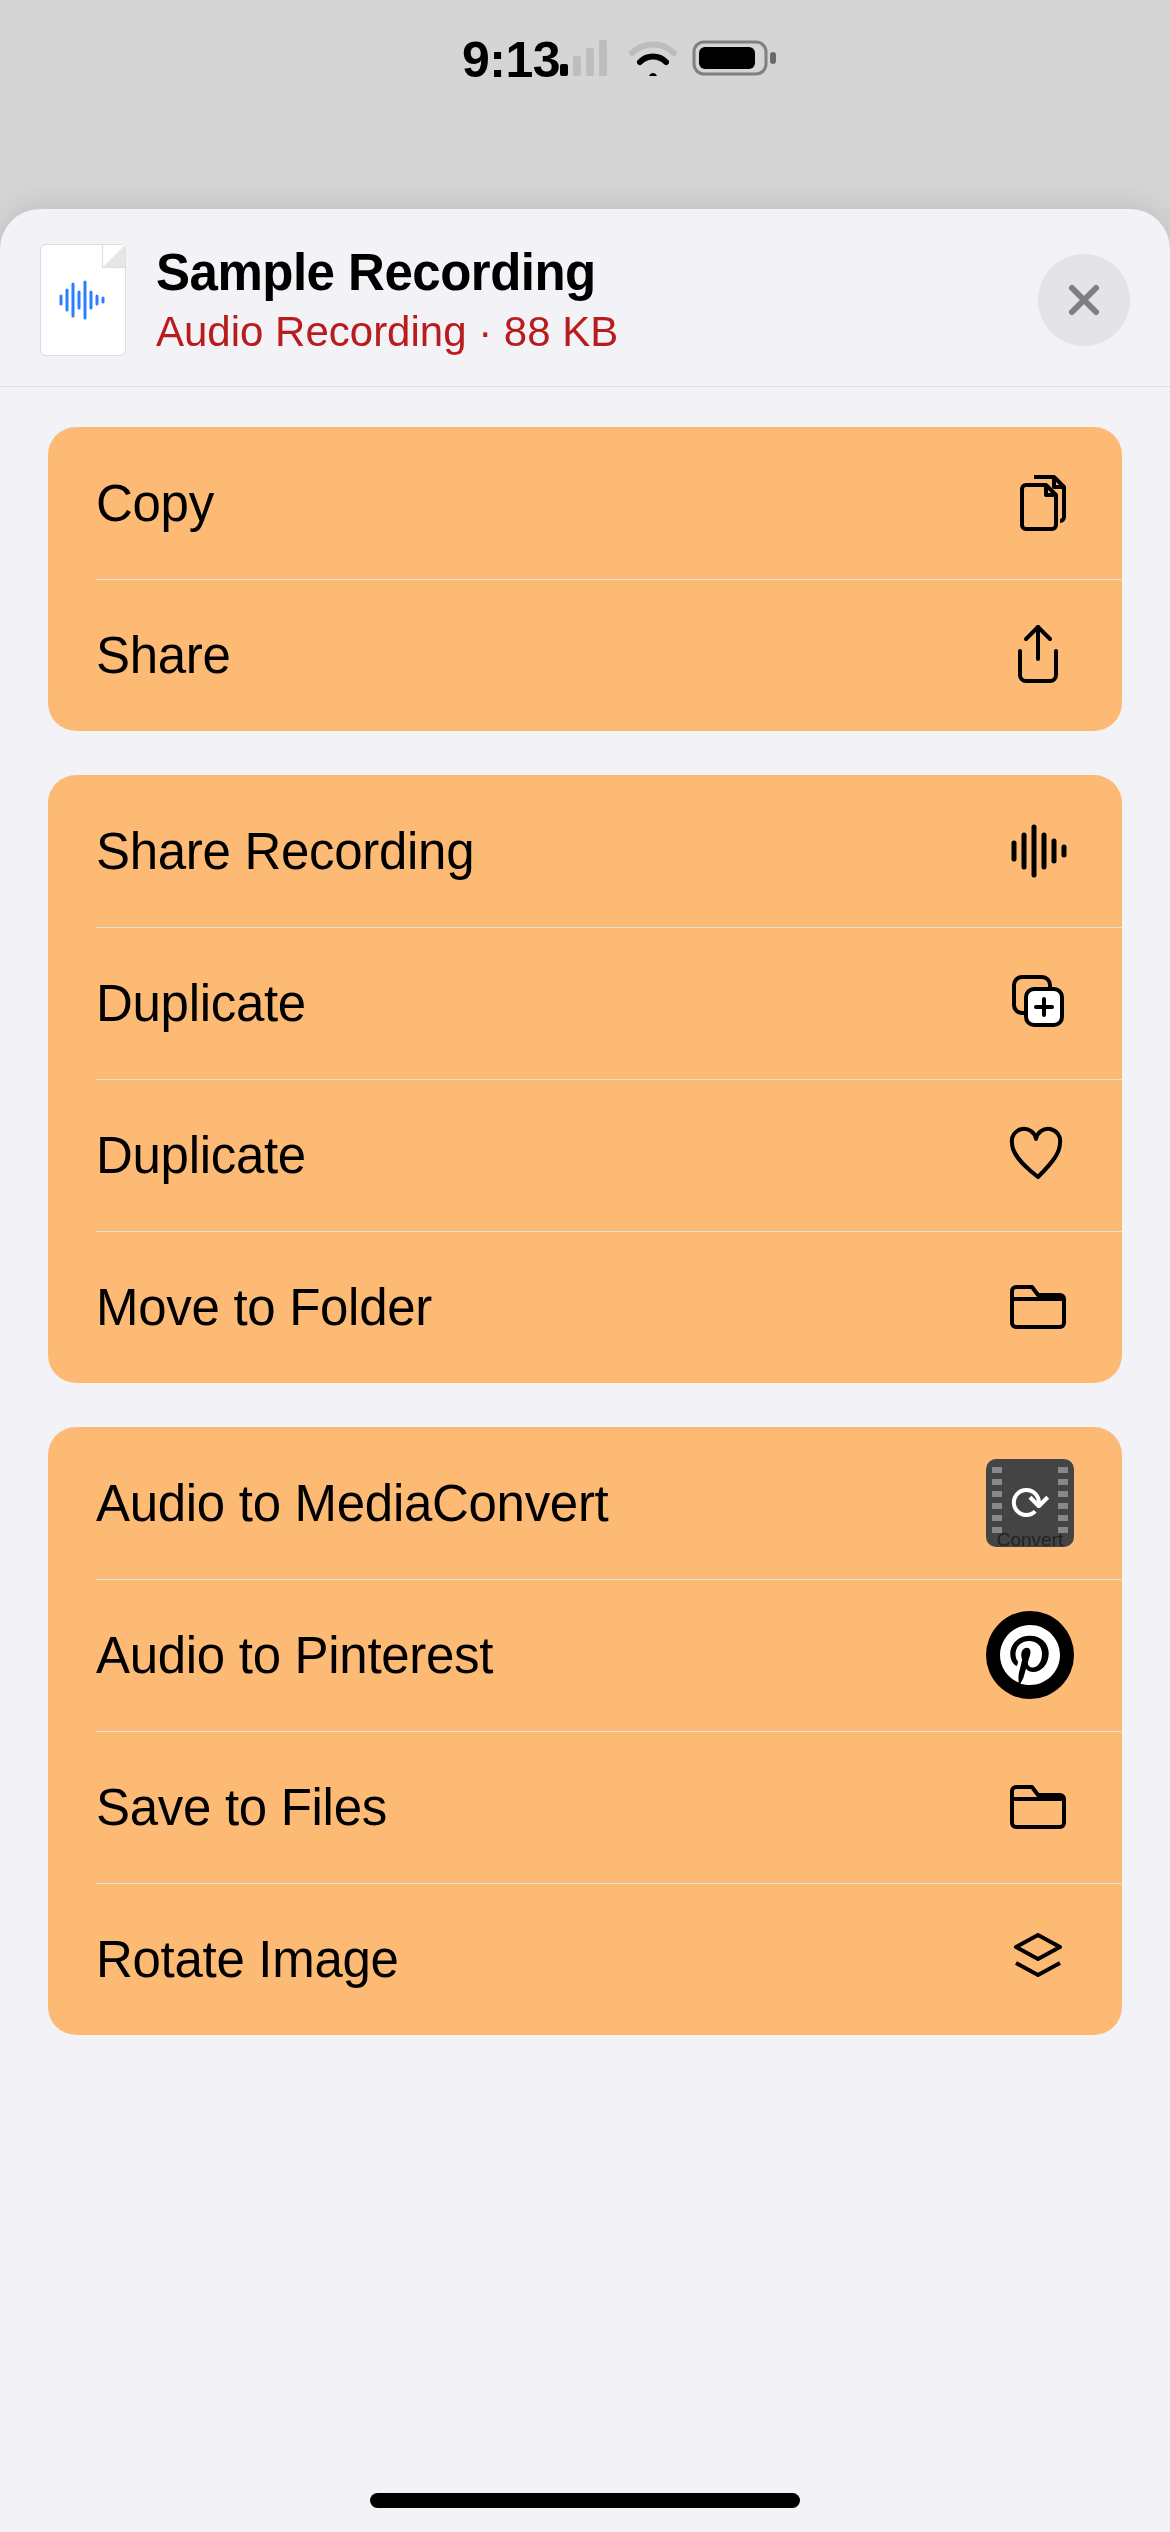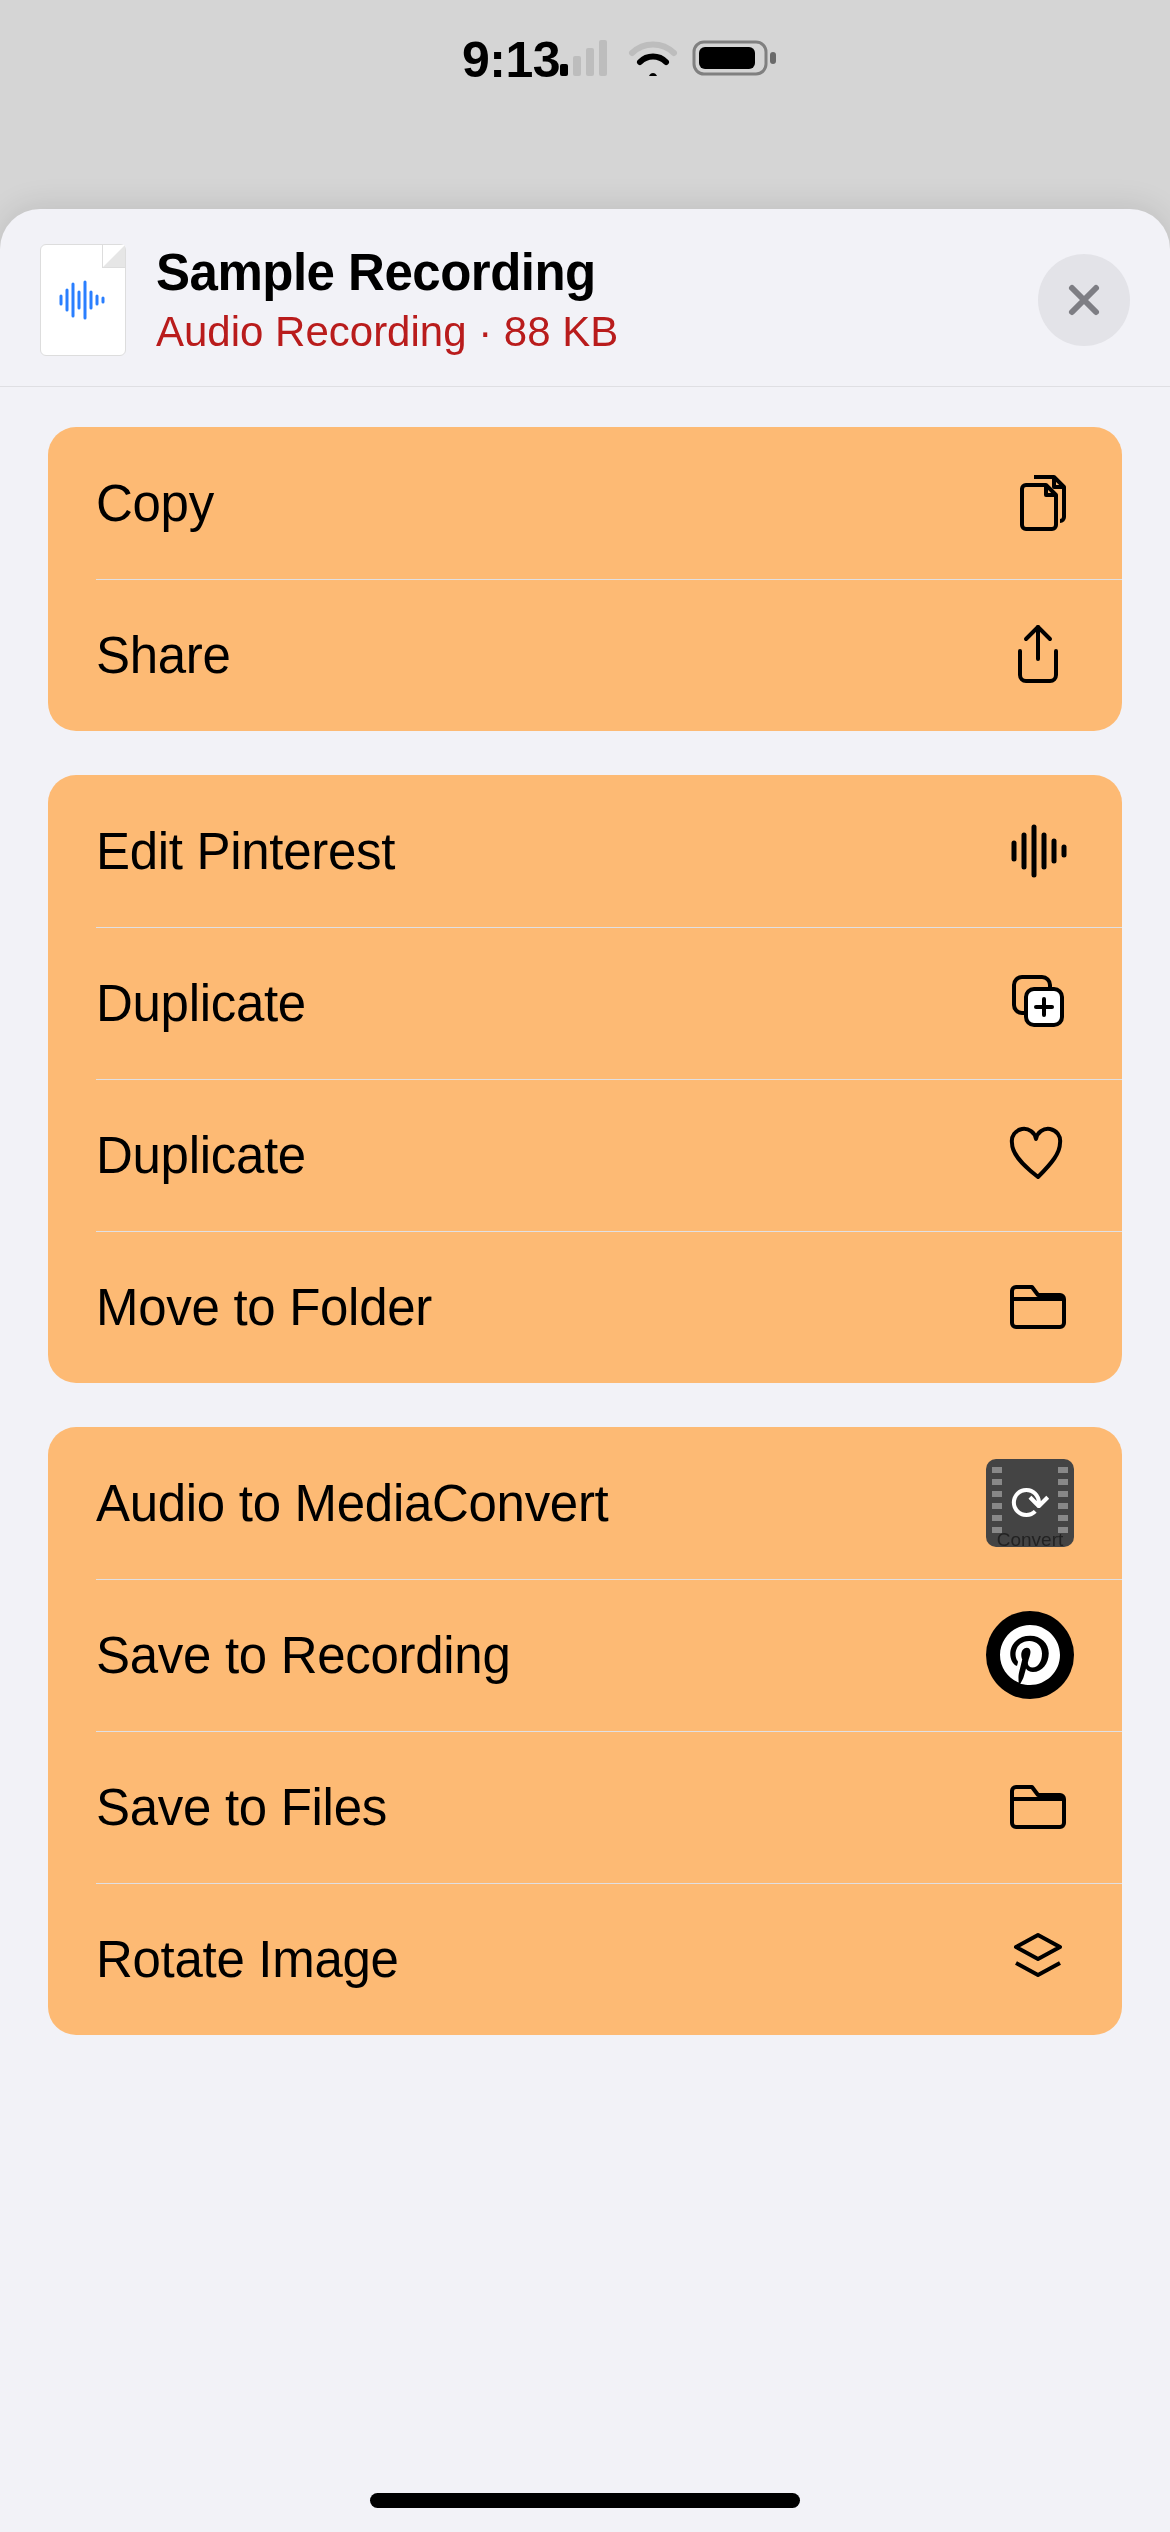--- a/index.html
+++ b/index.html
@@ -286,21 +286,21 @@
             <path d="M32 4 v32"></path>
             <path d="M20 16 l12 -12 l12 12"></path>
             <path d="M14 28 v24 a6 6 0 0 0 6 6 h24 a6 6 0 0 0 6 -6 v-24"></path>
           </svg>
         </span>
       </div>
     </div>
 
     <div class="group">
       <div class="row">
-        <span class="row-label">Edit Pinterest</span>
+        <span class="row-label">Share Recording</span>
         <span class="row-icon">
           <svg viewBox="0 0 64 64" stroke="#000" stroke-width="5" stroke-linecap="round">
             <line x1="8" y1="24" x2="8" y2="40"></line>
             <line x1="18" y1="16" x2="18" y2="48"></line>
             <line x1="28" y1="8" x2="28" y2="56"></line>
             <line x1="38" y1="16" x2="38" y2="48"></line>
             <line x1="48" y1="22" x2="48" y2="42"></line>
             <line x1="58" y1="28" x2="58" y2="36"></line>
           </svg>
         </span>
@@ -339,21 +339,21 @@
       <div class="row">
         <span class="row-label">Audio to MediaConvert</span>
         <span class="app-icon mediaconvert">
           <span class="mc-strip-l"></span>
           <span class="mc-strip-r"></span>
           <span class="mc-circle">⟳</span>
           <span class="mediaconvert-label">Convert</span>
         </span>
       </div>
       <div class="row">
-        <span class="row-label">Save to Recording</span>
+        <span class="row-label">Audio to Pinterest</span>
         <span class="pinterest">
           <svg viewBox="0 0 24 24">
               <path d="M12 0C5.4 0 0 5.4 0 12c0 5 3.1 9.3 7.5 11-0.1-0.9-0.2-2.4 0-3.4 0.2-0.9 1.4-5.8 1.4-5.8s-0.4-0.7-0.4-1.8c0-1.7 1-2.9 2.2-2.9 1 0 1.5 0.8 1.5 1.7 0 1-0.7 2.6-1 4-0.3 1.2 0.6 2.2 1.8 2.2 2.2 0 3.8-2.3 3.8-5.6 0-2.9-2.1-5-5.1-5-3.5 0-5.5 2.6-5.5 5.3 0 1 0.4 2.2 0.9 2.8 0.1 0.1 0.1 0.2 0.1 0.3-0.1 0.4-0.3 1.2-0.3 1.3-0.1 0.2-0.2 0.3-0.4 0.2-1.5-0.7-2.4-2.9-2.4-4.7 0-3.8 2.8-7.3 8-7.3 4.2 0 7.4 3 7.4 7 0 4.2-2.6 7.5-6.3 7.5-1.2 0-2.4-0.6-2.8-1.4l-0.8 2.9c-0.3 1.1-1 2.4-1.5 3.2C9.7 23.8 10.8 24 12 24c6.6 0 12-5.4 12-12S18.6 0 12 0z"></path>
             </svg>
         </span>
       </div>
       <div class="row">
         <span class="row-label">Save to Files</span>
         <span class="row-icon">
           <svg viewBox="0 0 64 64" fill="none" stroke="#000" stroke-width="4" stroke-linejoin="round">

